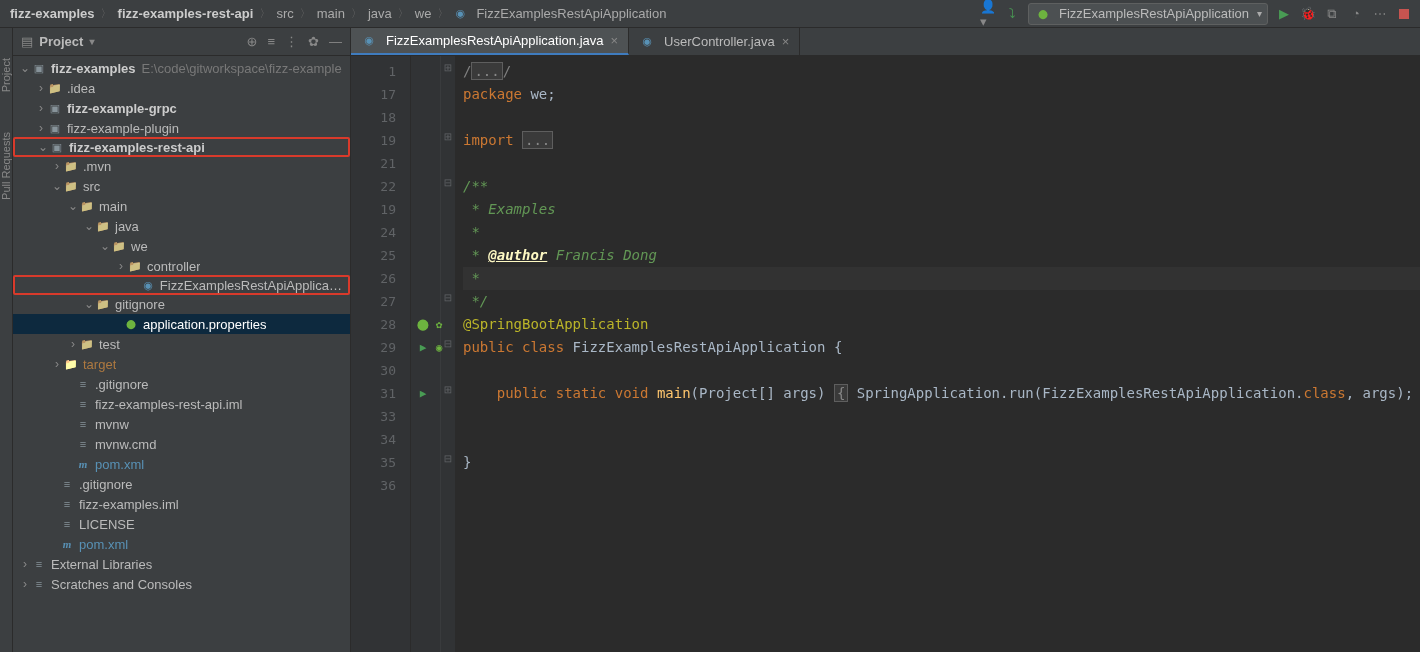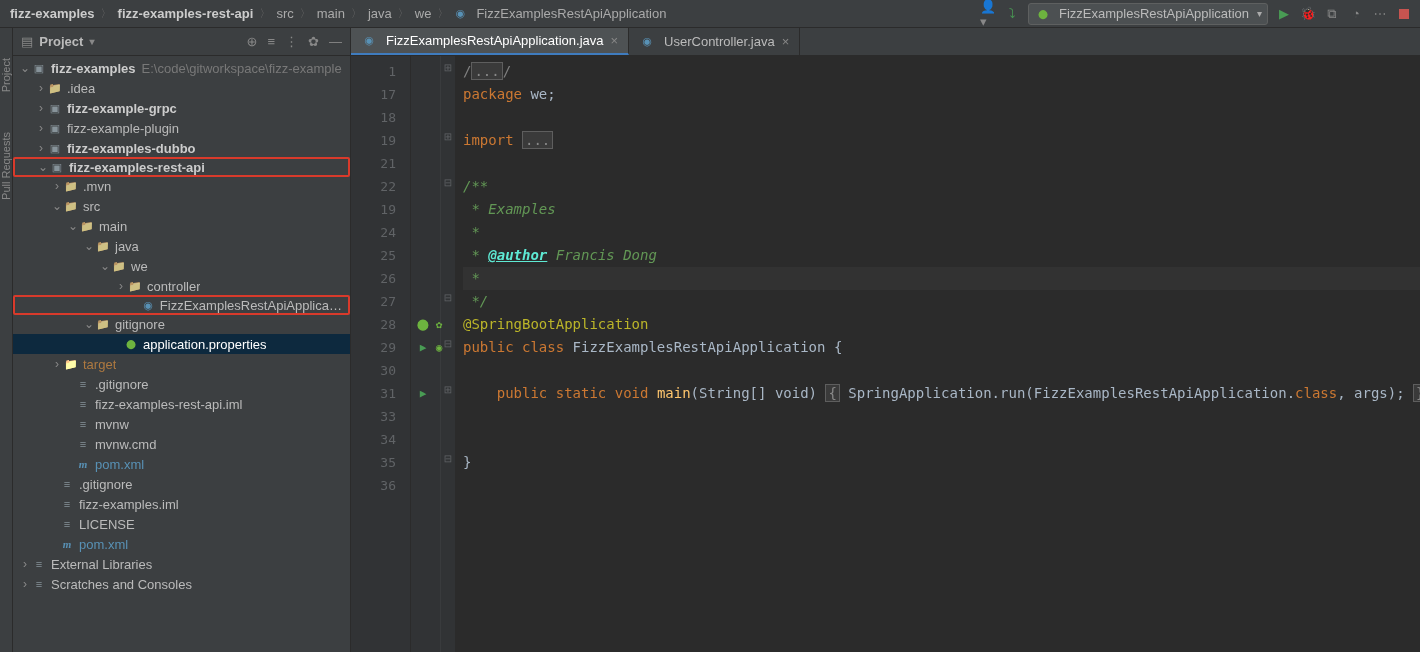--- a/index.html
+++ b/index.html
@@ -103,21 +103,21 @@
   flex: 1; font-family: "Consolas", monospace; font-size: 14px;
   color: #a9b7c6; padding-top: 4px; line-height: 23px;
   padding-left: 8px; position: relative;
 }
 .c-row { height: 23px; white-space: pre; }
 .c-row.caret { background: #323232; }
 .kw { color: #cc7832; }
 .ann { color: #bbb529; }
 .cmt { color: #808080; }
 .doc { color: #629755; font-style: italic; }
-.doctag { color: #5eead4; font-style: italic; text-decoration: underline; font-weight: bold;}
+.doctag { color: #fef9c3; font-style: italic; text-decoration: underline; font-weight: bold;}
 .fn { color: #ffc66d; }
 .cls { color: #a9b7c6; }
 .fold-box { border: 1px solid #5e5e5e; background: #3a3a3a; padding: 0 2px; color: #888; font-style: normal;}
 .static-i { }
 </style>
 </head>
 <body>
 
 <div class="navbar">
   <div class="breadcrumbs">
@@ -192,25 +192,20 @@
       <div class="tree-row" style="padding-left:22px">
         <span class="tree-arrow closed"></span>
           <span class="tree-icon mod-icon"></span>
         <span class="tree-label bold">fizz-example-grpc</span>
       </div>
       <div class="tree-row" style="padding-left:22px">
         <span class="tree-arrow closed"></span>
           <span class="tree-icon mod-icon"></span>
         <span class="tree-label">fizz-example-plugin</span>
       </div>
-      <div class="tree-row" style="padding-left:22px">
-        <span class="tree-arrow closed"></span>
-          <span class="tree-icon mod-icon"></span>
-        <span class="tree-label bold">fizz-examples-dubbo</span>
-      </div>
       <div class="tree-row red-box" style="padding-left:22px">
         <span class="tree-arrow open"></span>
           <span class="tree-icon mod-icon"></span>
         <span class="tree-label bold">fizz-examples-rest-api</span>
       </div>
       <div class="tree-row" style="padding-left:38px">
         <span class="tree-arrow closed"></span>
           <span class="tree-icon folder-icon"></span>
         <span class="tree-label">.mvn</span>
       </div>
@@ -246,20 +241,25 @@
       </div>
       <div class="tree-row" style="padding-left:70px">
         <span class="tree-arrow open"></span>
           <span class="tree-icon folder-icon"></span>
         <span class="tree-label">gitignore</span>
       </div>
       <div class="tree-row selected" style="padding-left:98px">
         <span class="tree-arrow"></span>
           <span class="tree-icon spring-icon"></span>
         <span class="tree-label">application.properties</span>
+      </div>
+      <div class="tree-row" style="padding-left:54px">
+        <span class="tree-arrow closed"></span>
+          <span class="tree-icon folder-icon"></span>
+        <span class="tree-label">test</span>
       </div>
       <div class="tree-row" style="padding-left:38px">
         <span class="tree-arrow closed"></span>
           <span class="tree-icon target-icon"></span>
         <span class="tree-label" style="color:#ae7940">target</span>
       </div>
       <div class="tree-row" style="padding-left:50px">
         <span class="tree-arrow"></span>
           <span class="tree-icon file-icon"></span>
         <span class="tree-label">.gitignore</span>
@@ -392,21 +392,21 @@
         <div class="c-row"></div>
         <div class="c-row"><span class="doc">/**</span></div>
         <div class="c-row"><span class="doc"> * Examples</span></div>
         <div class="c-row"><span class="doc"> *</span></div>
         <div class="c-row"><span class="doc"> * </span><span class="doctag">@author</span><span class="doc"> Francis Dong</span></div>
         <div class="c-row caret"><span class="doc"> *</span></div>
         <div class="c-row"><span class="doc"> */</span></div>
         <div class="c-row"><span class="ann">@SpringBootApplication</span></div>
         <div class="c-row"><span class="kw">public class</span><span class="cls"> FizzExamplesRestApiApplication {</span></div>
         <div class="c-row"></div>
-        <div class="c-row"><span>    </span><span class="kw">public static void</span><span> </span><span class="fn">main</span><span>(String[] void) </span><span class="fold-box">{</span><span> SpringApplication.</span><span class="static-i">run</span><span>(FizzExamplesRestApiApplication.</span><span class="kw">class</span><span>, args); </span><span class="fold-box">}</span></div>
+        <div class="c-row"><span>    </span><span class="kw">public static void</span><span> </span><span class="fn">main</span><span>(Project[] args) </span><span class="fold-box">{</span><span> SpringApplication.</span><span class="static-i">run</span><span>(FizzExamplesRestApiApplication.</span><span class="kw">class</span><span>, args); </span><span class="fold-box">}</span></div>
         <div class="c-row"></div>
         <div class="c-row"></div>
         <div class="c-row"><span>}</span></div>
         <div class="c-row"></div>
       </div>
 
     </div>
   </div>
 </div>
 

